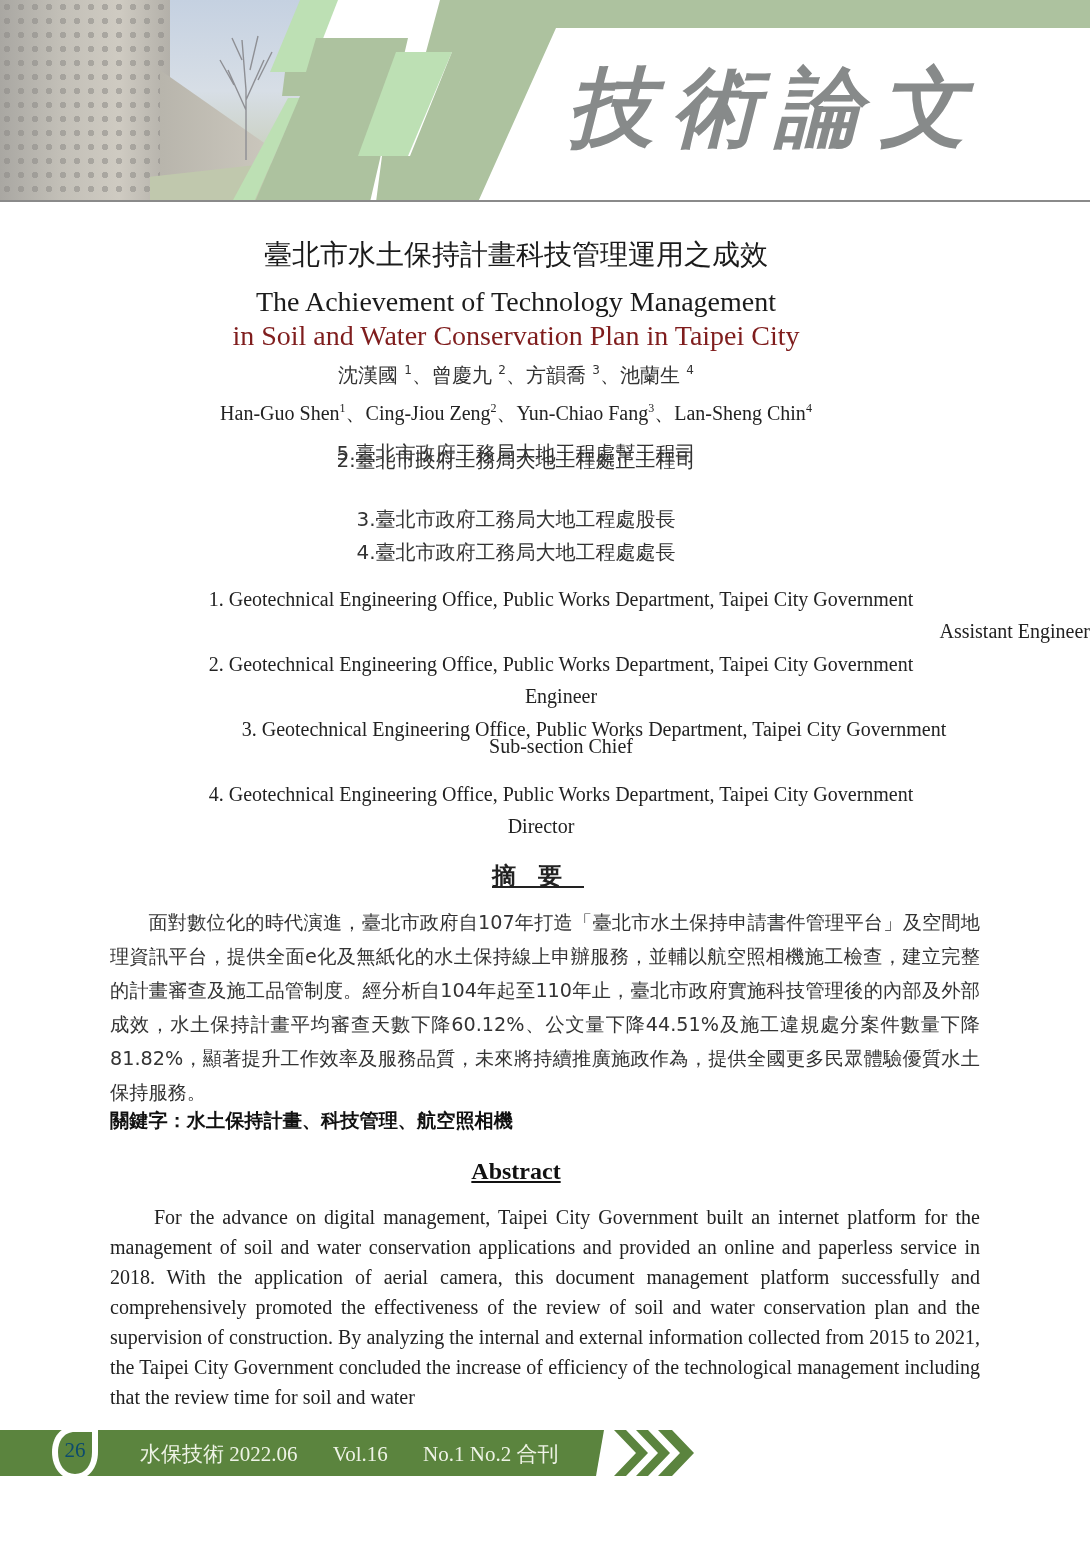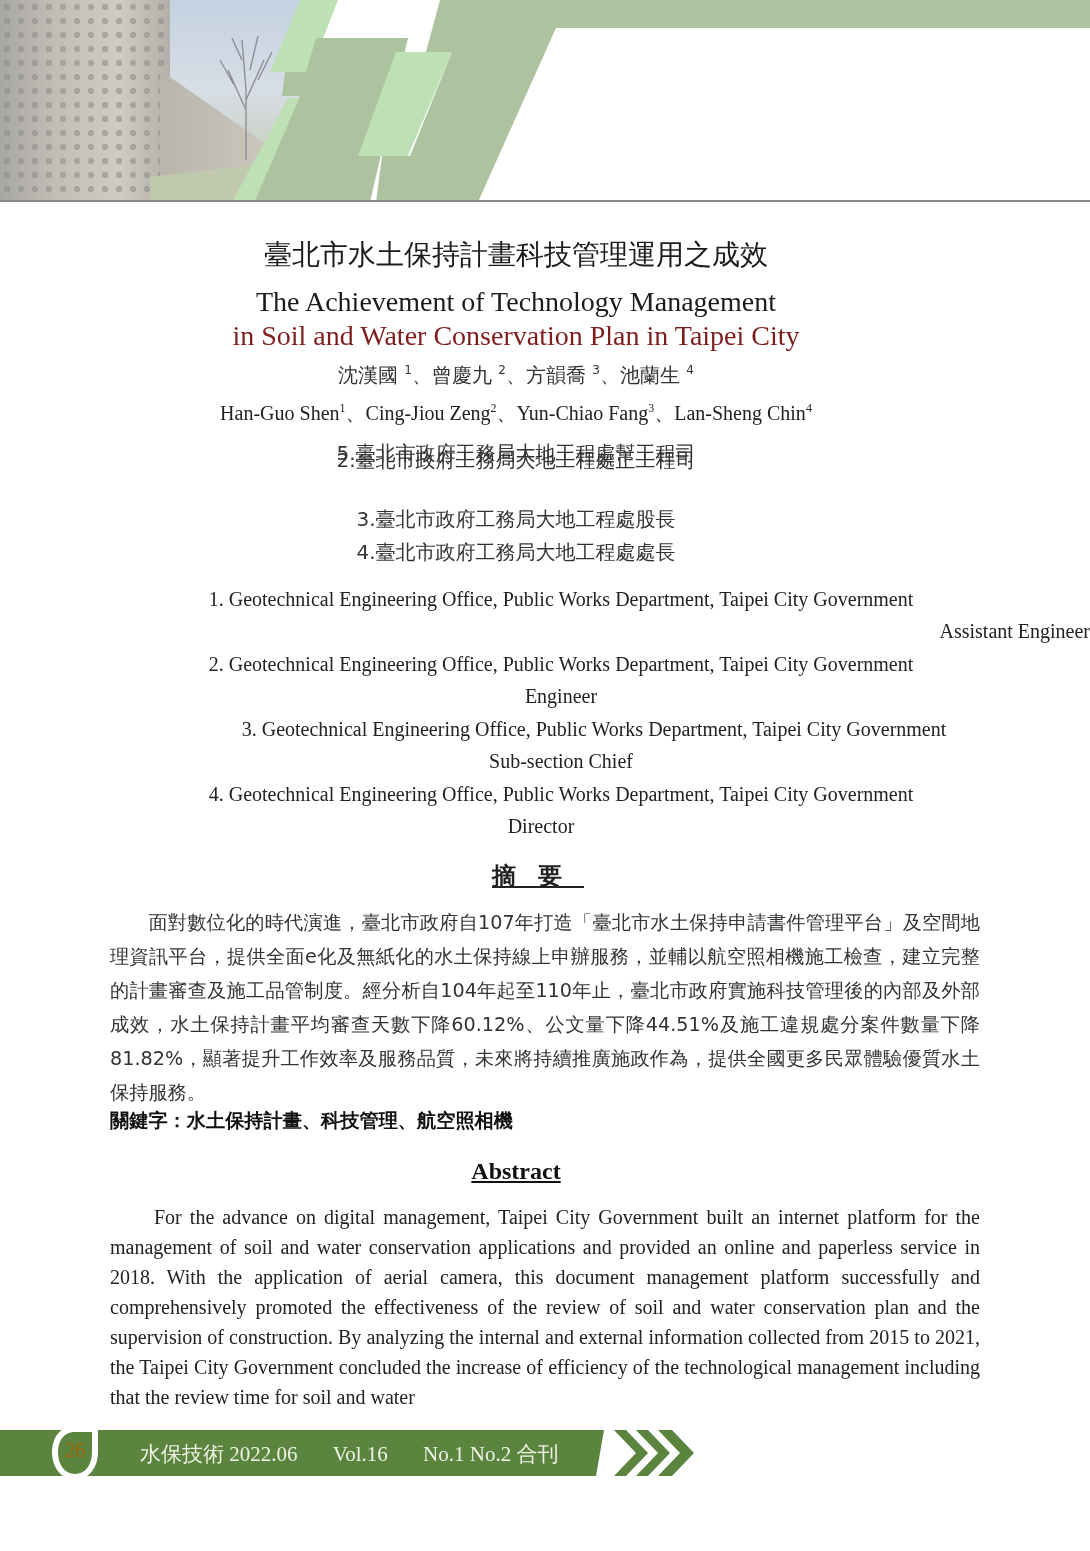--- a/index.html
+++ b/index.html
@@ -45,21 +45,21 @@
     font-family:"DejaVu Sans",sans-serif; color:#111; }
   #abstract-en-heading { top:1158px; font-size:24px; font-weight:bold; text-decoration:underline; color:#111; }
   #abstract-en-body { position:absolute; left:110px; top:1202px; width:870px;
     font-size:20px; line-height:30px; color:#222; text-align:justify; text-indent:2.2em; }
 
   
   #footer { position:absolute; left:0; top:1430px; width:700px; height:46px; }
   #footer-band { position:absolute; left:0; top:0; width:700px; height:46px; }
   #page-badge { position:absolute; left:48px; top:-8px; width:54px; height:62px; }
   #page-number { position:absolute; left:48px; top:8px; width:54px; text-align:center;
-    color:#a16207; font-size:21px; }
+    color:#0c4a6e; font-size:21px; }
   #footer-journal { position:absolute; left:140px; top:10px; color:#eef3e6; font-size:21px; white-space:nowrap; }
   #footer-journal span { margin-right:30px; }
 </style>
 </head>
 <body>
 
 <div id="header">
   <div id="header-photo">
     <div id="tower"></div>
     <div id="tower-pattern"></div>
@@ -71,20 +71,21 @@
       </g>
     </svg>
   </div>
   <svg id="header-shapes" viewBox="0 0 1090 202" preserveAspectRatio="none">
     <polygon points="300,0 338,0 310,72 270,72" fill="#bde0b4"></polygon>
     <polygon points="288,98 300,98 254,202 232,202" fill="#bde0b4"></polygon>
     <polygon points="316,38 408,38 370,202 255,202 300,96 282,96 285,72 306,72" fill="#adc29f"></polygon>
     <polygon points="396,52 452,52 408,156 358,156" fill="#bde0b4"></polygon>
     <polygon points="440,0 1090,0 1090,28 556,28 478,202 376,202 382,156 410,156 452,52 426,52" fill="#adc29f"></polygon>
   </svg>
+  <div id="header-title">技術論文</div>
   <div id="header-rule"></div>
 </div>
 
 <div id="title-zh" class="center">臺北市水土保持計畫科技管理運用之成效</div>
 <div id="title-en-1" class="center">The Achievement of Technology Management</div>
 <div id="title-en-2" class="center">in Soil and Water Conservation Plan in Taipei City</div>
 
 <div id="authors-zh" class="center"><span>沈漢國 </span><sup>1</sup><span>、</span><span>曾慶九 </span><sup>2</sup><span>、</span><span>方韻喬 </span><sup>3</sup><span>、</span><span>池蘭生 </span><sup>4</sup></div>
 <div id="authors-en" class="center"><span>Han-Guo Shen</span><sup>1</sup><span>、</span><span>Cing-Jiou Zeng</span><sup>2</sup><span>、</span><span>Yun-Chiao Fang</span><sup>3</sup><span>、</span><span>Lan-Sheng Chin</span><sup>4</sup></div>
 
@@ -93,21 +94,21 @@
     <div class="center aff-zh" style="top: 447px;">2.臺北市政府工務局大地工程處正工程司</div>
     <div class="center aff-zh" style="top: 506px;">3.臺北市政府工務局大地工程處股長</div>
     <div class="center aff-zh" style="top: 539px;">4.臺北市政府工務局大地工程處處長</div>
   </div>
 <div id="aff-en-wrap">
     <div class="center aff-en" style="top: 588px; padding-left: 32px; width: 1058px;">1. Geotechnical Engineering Office, Public Works Department, Taipei City Government</div>
     <div class="center aff-en" style="top: 620px; padding-left: 32px; width: 1058px; text-align: right;">Assistant Engineer</div>
     <div class="center aff-en" style="top: 653px; padding-left: 32px; width: 1058px;">2. Geotechnical Engineering Office, Public Works Department, Taipei City Government</div>
     <div class="center aff-en" style="top: 685px; padding-left: 32px; width: 1058px;">Engineer</div>
     <div class="center aff-en" style="top: 718px; padding-left: 32px; width: 1058px; margin-left: 33px;">3. Geotechnical Engineering Office, Public Works Department, Taipei City Government</div>
-    <div class="center aff-en" style="top: 750px; padding-left: 32px; width: 1058px;">Sub-section Chief</div>
+    <div class="center aff-en" style="top: 735px; padding-left: 32px; width: 1058px;">Sub-section Chief</div>
     <div class="center aff-en" style="top: 783px; padding-left: 32px; width: 1058px;">4. Geotechnical Engineering Office, Public Works Department, Taipei City Government</div>
     <div class="center aff-en" style="top: 815px; padding-left: 12px; width: 1058px;">Director</div>
   </div>
 
 <div id="abstract-zh-heading" class="center">摘要</div>
 <div id="abstract-zh-body">面對數位化的時代演進，臺北市政府自107年打造「臺北市水土保持申請書件管理平台」及空間地理資訊平台，提供全面e化及無紙化的水土保持線上申辦服務，並輔以航空照相機施工檢查，建立完整的計畫審查及施工品管制度。經分析自104年起至110年止，臺北市政府實施科技管理後的內部及外部成效，水土保持計畫平均審查天數下降60.12%、公文量下降44.51%及施工違規處分案件數量下降81.82%，顯著提升工作效率及服務品質，未來將持續推廣施政作為，提供全國更多民眾體驗優質水土保持服務。</div>
 <div id="keywords">關鍵字：水土保持計畫、科技管理、航空照相機</div>
 
 <div id="abstract-en-heading" class="center">Abstract</div>
 <div id="abstract-en-body">For the advance on digital management, Taipei City Government built an internet platform for the management of soil and water conservation applications and provided an online and paperless service in 2018. With the application of aerial camera, this document management platform successfully and comprehensively promoted the effectiveness of the review of soil and water conservation plan and the supervision of construction. By analyzing the internal and external information collected from 2015 to 2021, the Taipei City Government concluded the increase of efficiency of the technological management including that the review time for soil and water</div>

